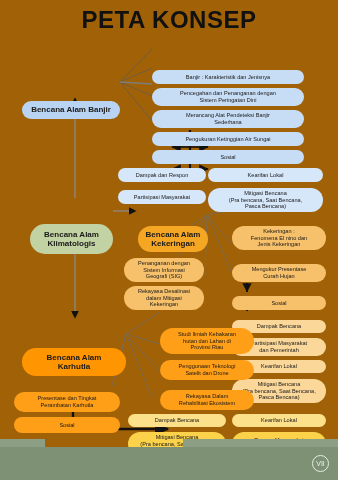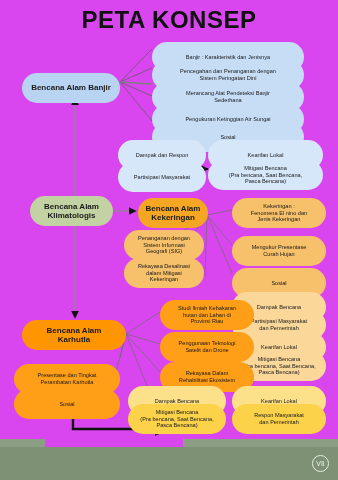--- a/index.html
+++ b/index.html
@@ -5,21 +5,21 @@
   * { box-sizing: border-box; margin: 0; padding: 0; }
   html, body {
     width: 338px; height: 480px;
     background: #ffffff;
     font-family: "Liberation Sans", sans-serif;
     overflow: hidden;
   }
   #canvas {
     position: relative;
     width: 338px; height: 480px;
-    background: #d946ef;
+    background: #a16207;
   }
   
   .title {
     position: absolute;
     left: 0; top: 6px; width: 338px;
     text-align: center;
     font-size: 24px;
     font-weight: bold;
     letter-spacing: 0.5px;
     color: #111111;
@@ -33,22 +33,23 @@
   
   .node {
     position: absolute;
     display: flex;
     align-items: center;
     justify-content: center;
     text-align: center;
     border-radius: 999px;
     color: #1a1a1a;
     line-height: 1.18;
-    padding: 15px 4px;
+    padding: 3px 4px;
     white-space: pre-line;
+    margin-top: 28px;
   }
   
   .blue-main  { background: #b9d4f2; font-weight: bold; font-size: 8px; }
   .blue-leaf  { background: #c7ddf6; font-size: 5.6px; }
   .blue-pale  { background: #d6e7fa; font-size: 5.6px; }
   .green-main { background: #c3d2a3; font-weight: bold; font-size: 8px; }
   .orange-main{ background: #f5a623; font-weight: bold; font-size: 8px; }
   .orange-mid { background: #f7c06a; font-size: 5.6px; }
   .orange-pale{ background: #fbd89a; font-size: 5.6px; }
   .orange-hot { background: #ff9500; font-weight: bold; font-size: 8px; }

